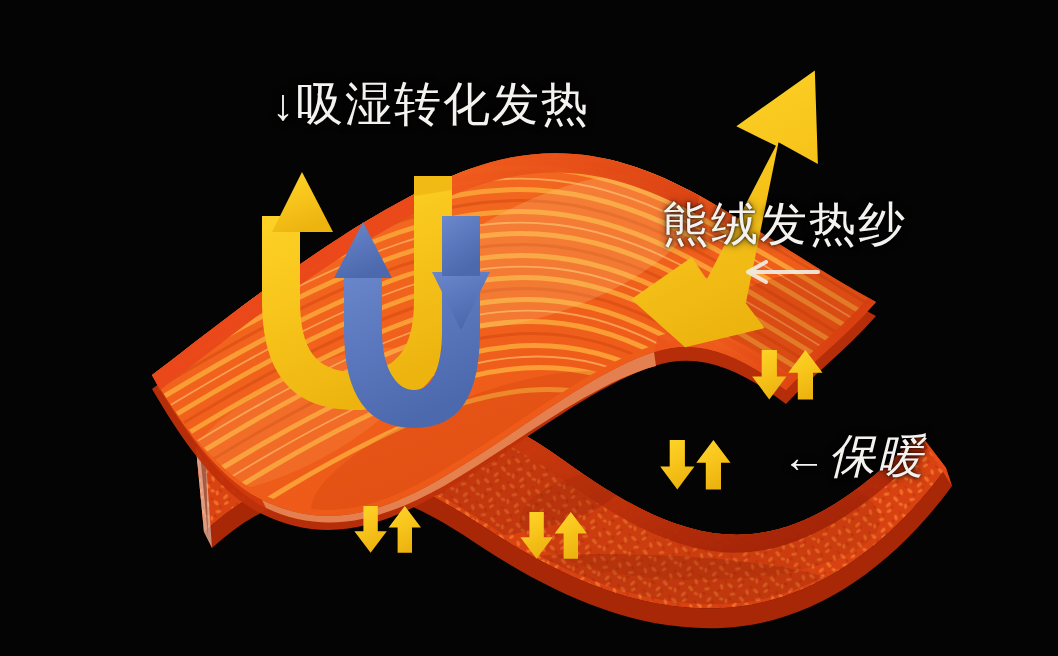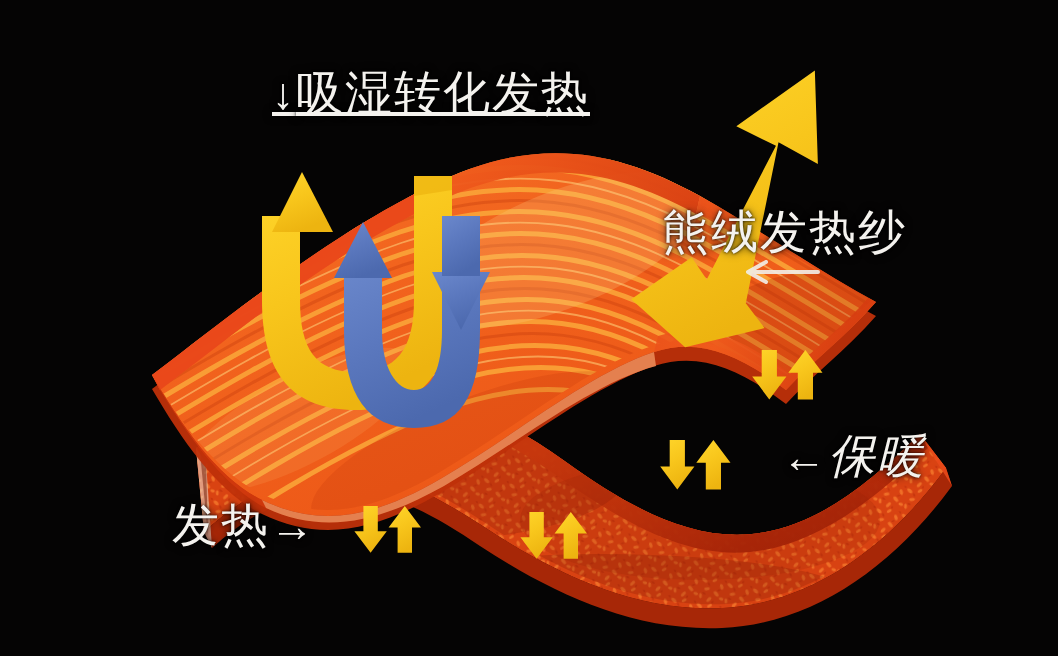--- a/index.html
+++ b/index.html
@@ -27,22 +27,22 @@
   .lbl {
     position: absolute;
     color: #f4f2ee;
     font-size: 47px;
     letter-spacing: 2px;
     white-space: nowrap;
     font-weight: 400;
     text-shadow: 0 0 3px rgba(0,0,0,0.9), 0 0 9px rgba(0,0,0,0.75);
     font-family: "Liberation Sans", "DejaVu Sans", sans-serif;
   }
-  #label-top      { left: 272px; top: 62px; text-decoration: underline;  }
-  #label-yarn     { left: 662px; top: 193px; margin-top: 8px; }
+  #label-top      { left: 272px; top: 73px;  }
+  #label-yarn     { left: 662px; top: 193px; }
   #label-warm     { left: 782px; top: 425px; font-style: italic; }
   #label-heat     { left: 172px; top: 494px; }
   .arrow-glyph {
     font-size: 44px;
     vertical-align: baseline;
   }
 </style>
 </head>
 <body>
 
@@ -354,15 +354,14 @@
       <path d="M766,262 L748,272 L766,282" stroke="#F2EFE9" stroke-width="4" fill="none" stroke-linecap="round" stroke-linejoin="round"></path>
     </g>
   </svg>
 
   <div class="lbl" id="label-top"><span class="arrow-glyph">↓</span><span>吸湿转化发热</span></div>
 
   <div class="lbl" id="label-yarn"><span>熊绒发热纱</span></div>
 
   <div class="lbl" id="label-warm"><span class="arrow-glyph">←</span><span>保暖</span></div>
 
-  <div class="lbl" id="label-heat"><span>发热</span><span class="arrow-glyph">→</span></div>
 
 </div>
 
 </body></html>

